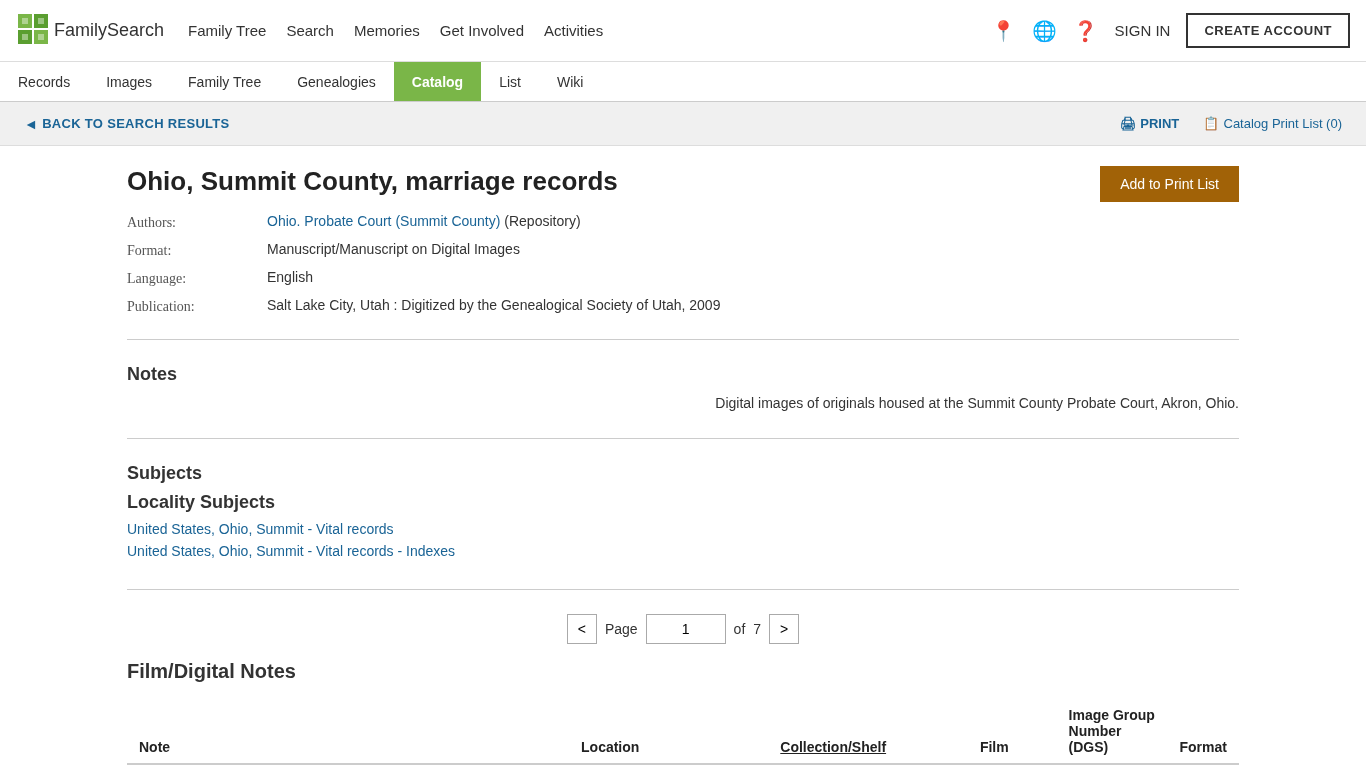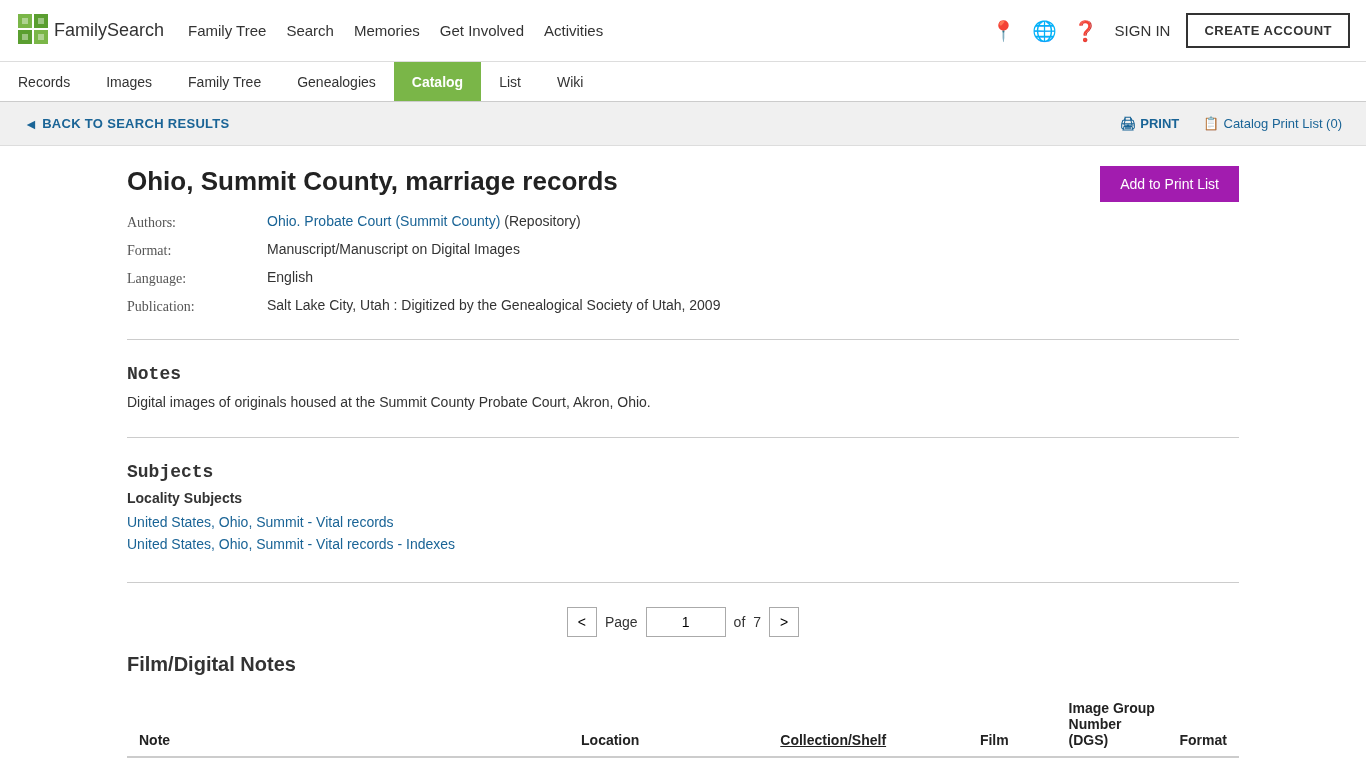--- a/index.html
+++ b/index.html
@@ -171,52 +171,52 @@
     .meta-value {
       font-size: 14px;
       color: #333;
     }
     .meta-link {
       color: #1a6496;
       text-decoration: none;
       cursor: pointer;
     }
     .add-print-btn {
-      background: #a21caf;
+      background: #a16207;
       color: #fff;
       border: none;
       padding: 10px 20px;
       font-size: 14px;
       cursor: pointer;
       white-space: nowrap;
       margin-left: 20px;
     }
 
     
     .section {
       padding-bottom: 24px;
       border-bottom: 1px solid #ccc;
       margin-bottom: 24px;
     }
     .section-title {
       font-size: 18px;
       font-weight: bold;
       color: #333;
       margin-bottom: 8px;
-      font-family: Liberation Mono, monospace;
     }
     .section-text {
       font-size: 14px;
       color: #333;
       line-height: 1.5;
+      text-align: right;
     }
 
     
     .subsection-title {
-      font-size: 14px;
+      font-size: 18px;
       font-weight: bold;
       color: #333;
       margin-bottom: 8px;
     }
     .subject-link {
       display: block;
       color: #1a6496;
       text-decoration: none;
       font-size: 14px;
       margin-bottom: 6px;

